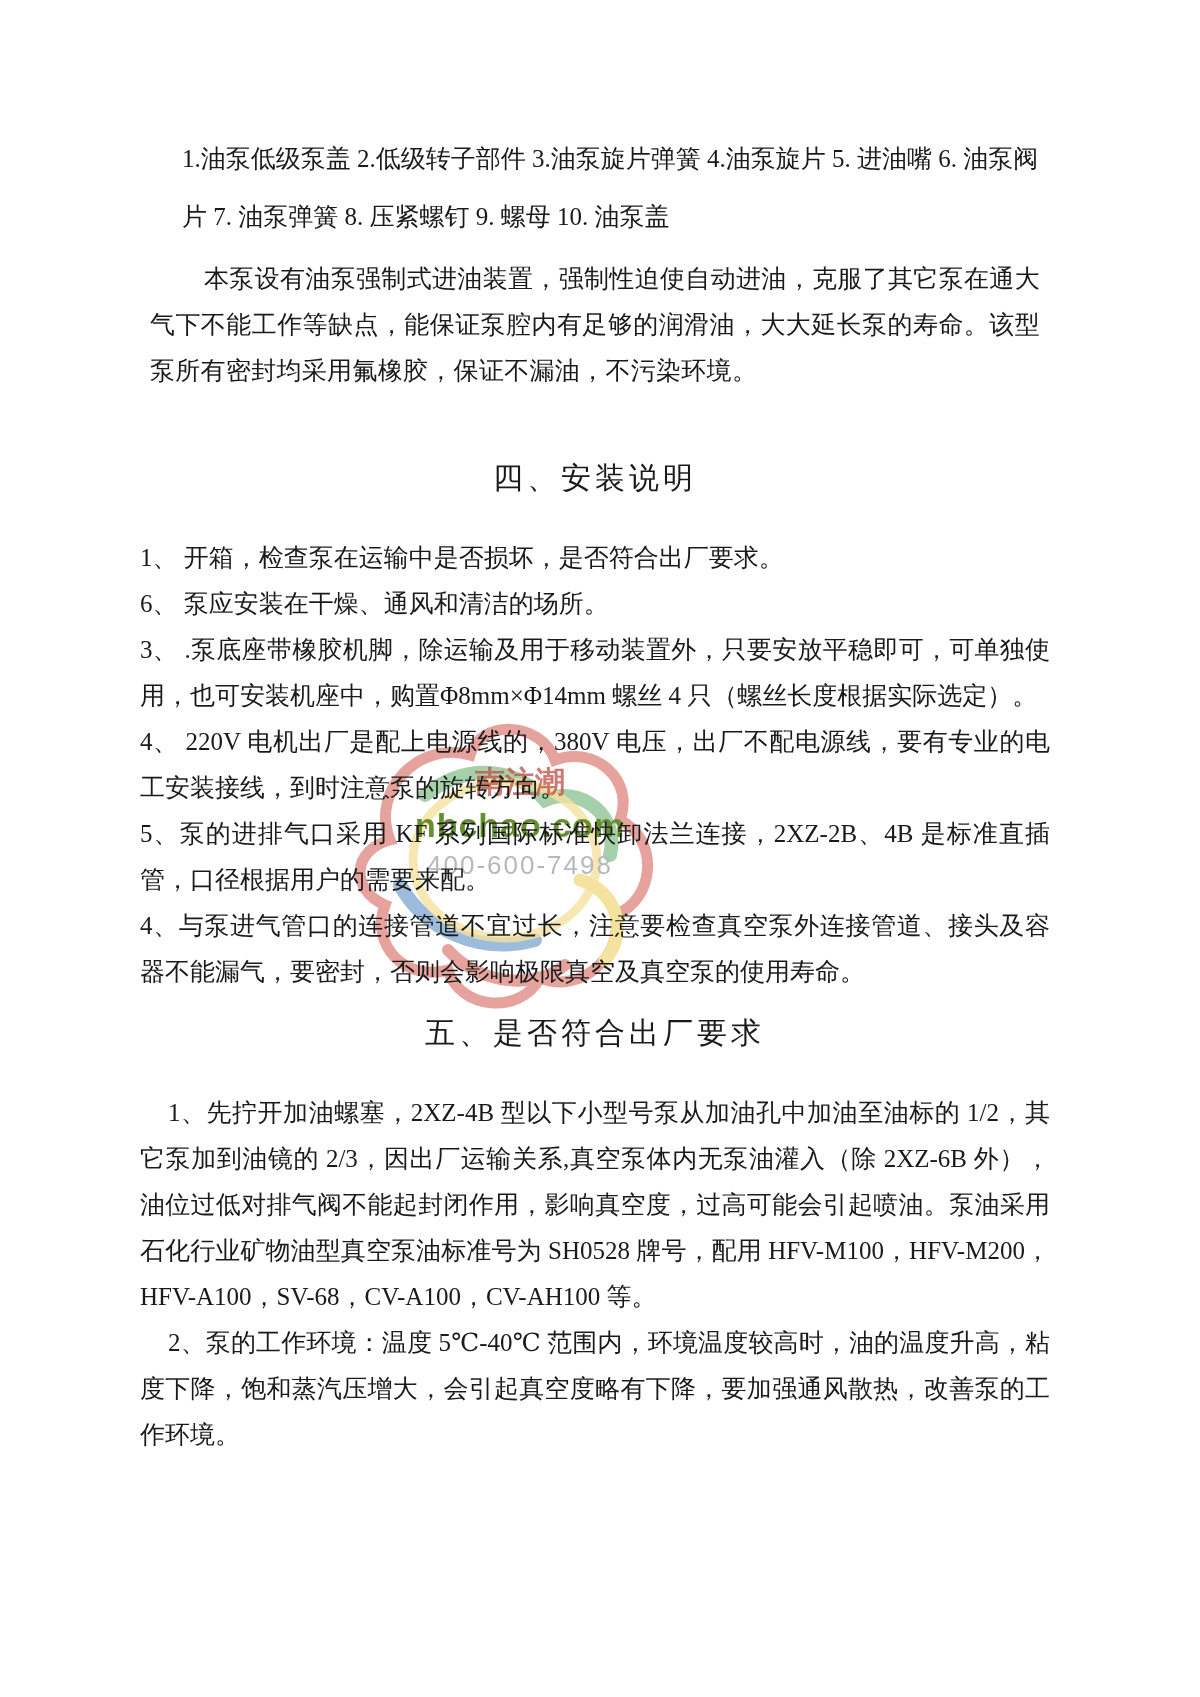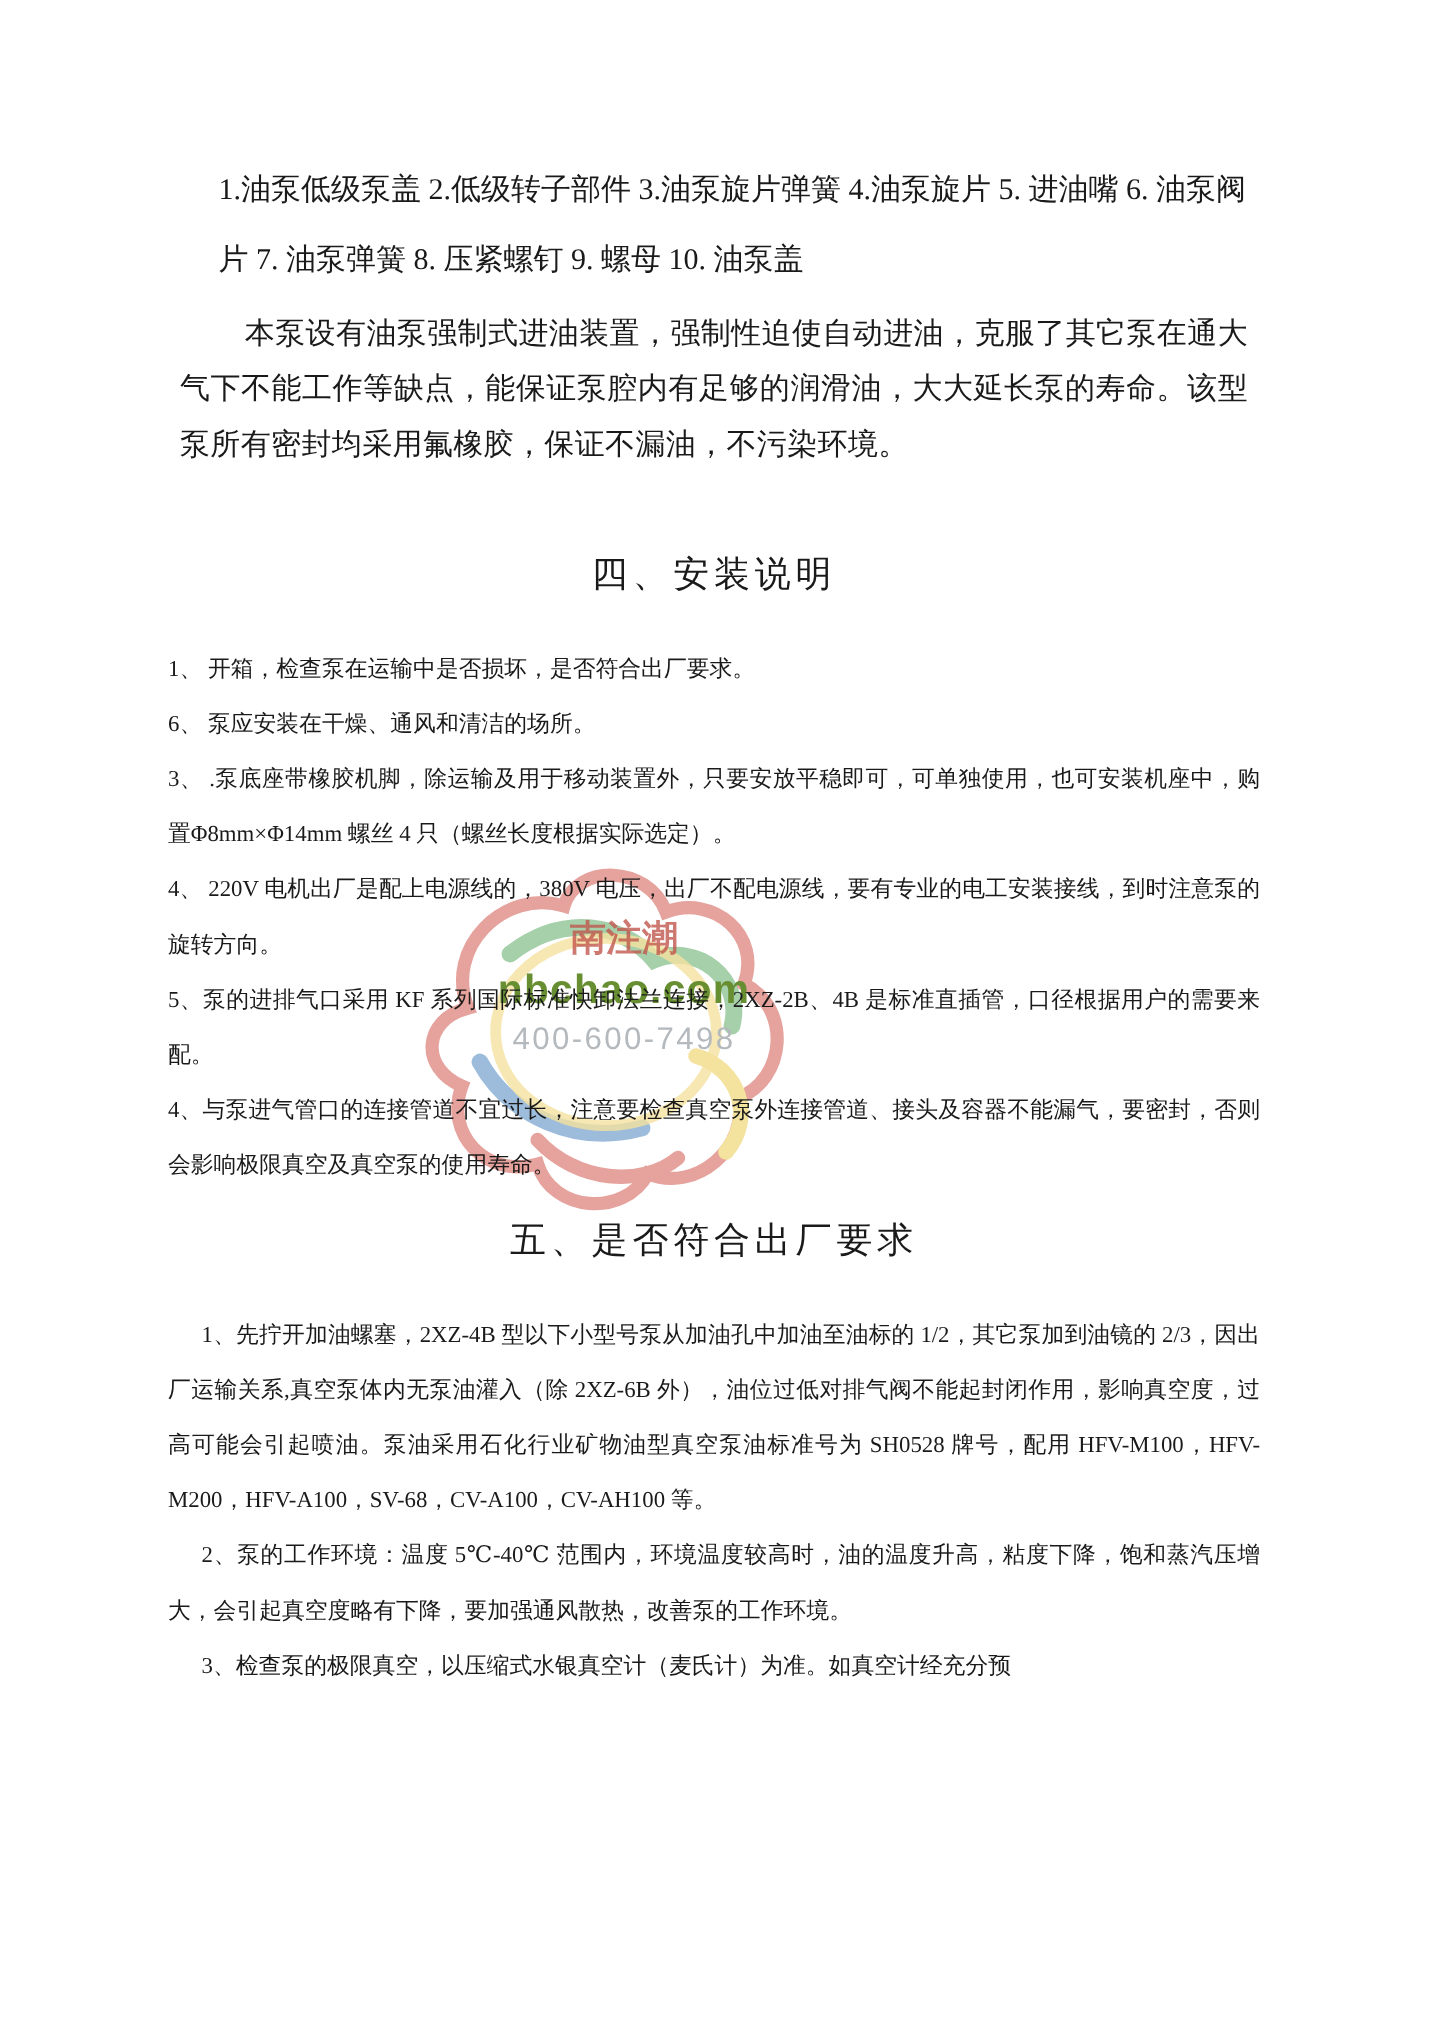--- a/index.html
+++ b/index.html
@@ -48,21 +48,21 @@
     font-size: 30px;
     font-weight: normal;
     text-align: center;
     margin: 0;
     letter-spacing: 4px;
   }
   .gap-lg { height: 54px; }
   .gap-md { height: 36px; }
   .gap-sm { height: 18px; }
   .hang {
-    font-size: 19px;
+    font-size: 25px;
     line-height: 46px;
     text-align: justify;
     margin: 0;
   }
   
   .watermark {
     position: absolute;
     left: 330px;
     top: 700px;
     width: 380px;
@@ -141,17 +141,16 @@
       <p class="hang">4、与泵进气管口的连接管道不宜过长，注意要检查真空泵外连接管道、接头及容器不能漏气，要密封，否则会影响极限真空及真空泵的使用寿命。</p>
     </div>
 
     <div class="gap-sm"></div>
     <h2 class="heading">五、是否符合出厂要求</h2>
     <div class="gap-md"></div>
 
     <div class="list-block">
       <p class="hang indent-small">1、先拧开加油螺塞，2XZ-4B 型以下小型号泵从加油孔中加油至油标的 1/2，其它泵加到油镜的 2/3，因出厂运输关系,真空泵体内无泵油灌入（除 2XZ-6B 外），油位过低对排气阀不能起封闭作用，影响真空度，过高可能会引起喷油。泵油采用石化行业矿物油型真空泵油标准号为 SH0528 牌号，配用 HFV-M100，HFV-M200，HFV-A100，SV-68，CV-A100，CV-AH100 等。</p>
       <p class="hang indent-small">2、泵的工作环境：温度 5℃-40℃ 范围内，环境温度较高时，油的温度升高，粘度下降，饱和蒸汽压增大，会引起真空度略有下降，要加强通风散热，改善泵的工作环境。</p>
-      <p class="hang indent-small">3、检查泵的极限真空，以压缩式水银真空计（麦氏计）为准。如真空计经充分预</p>
     </div>
 
   </div>
 </div>
 
 </body></html>

